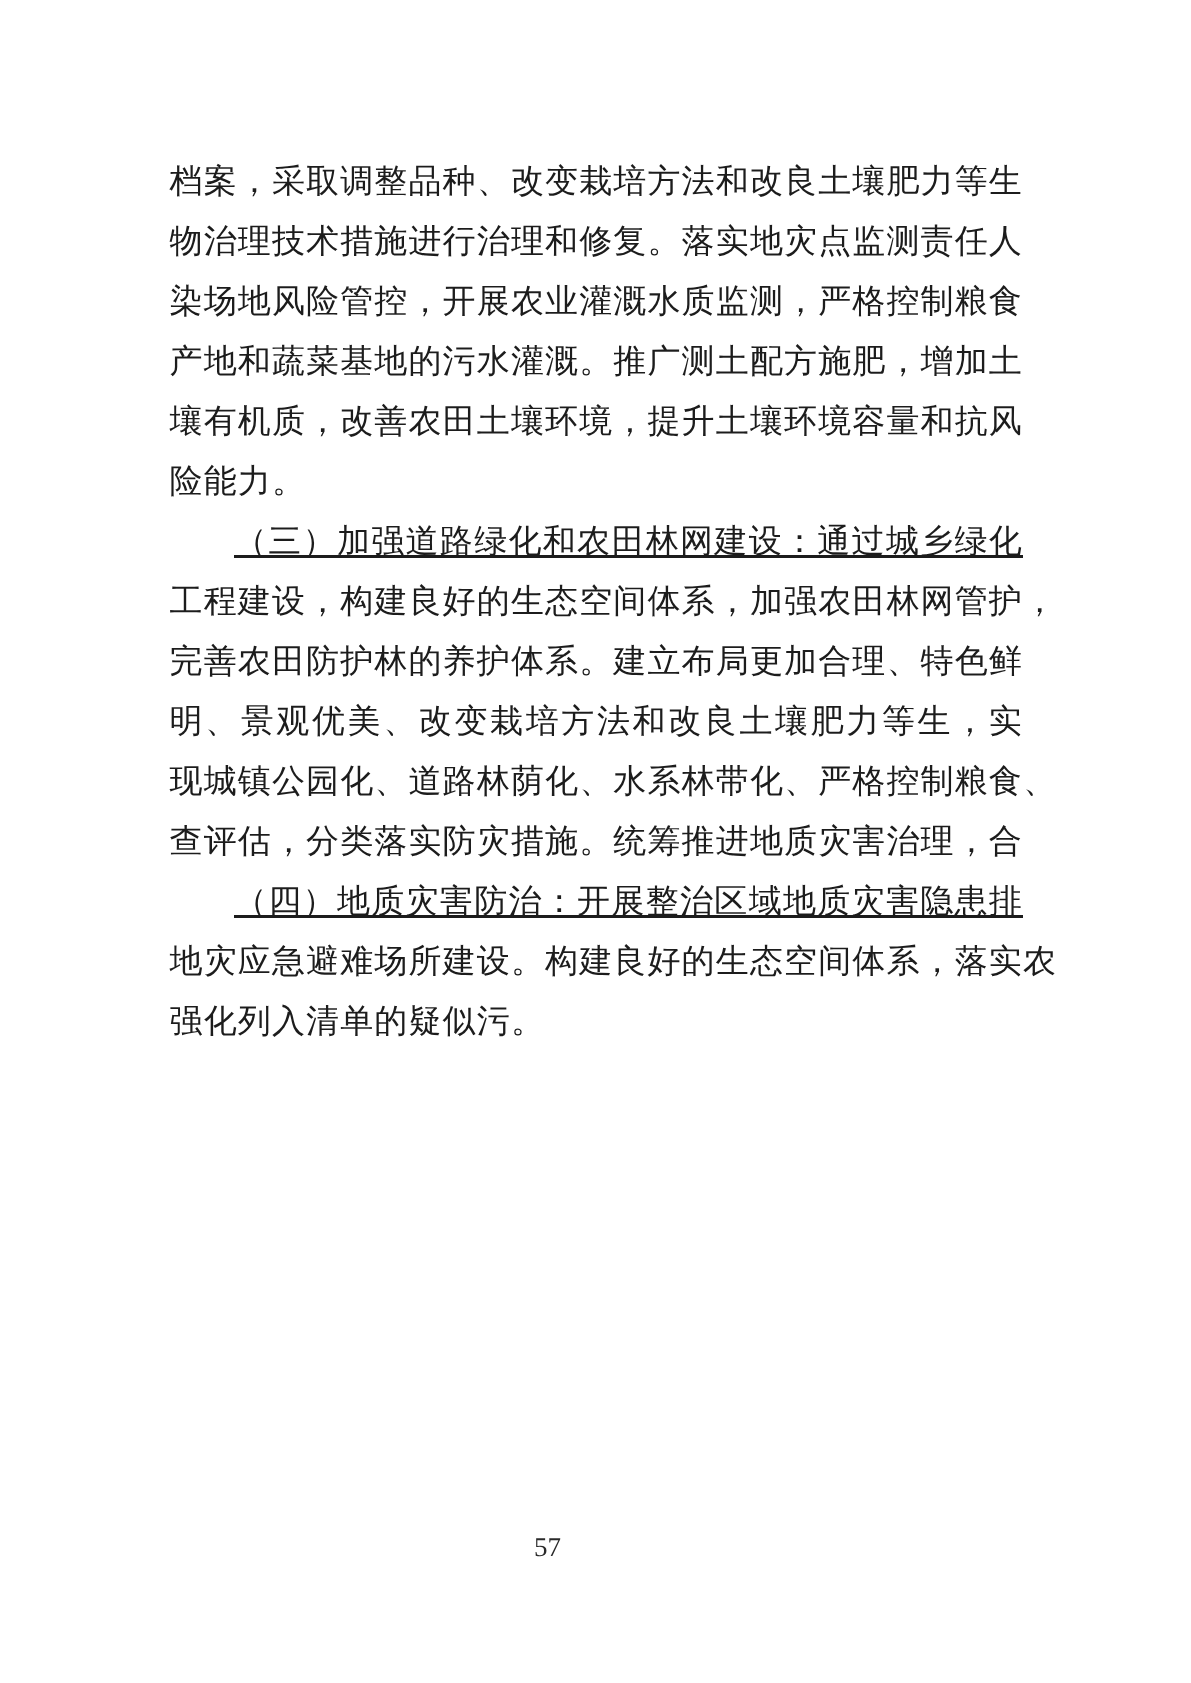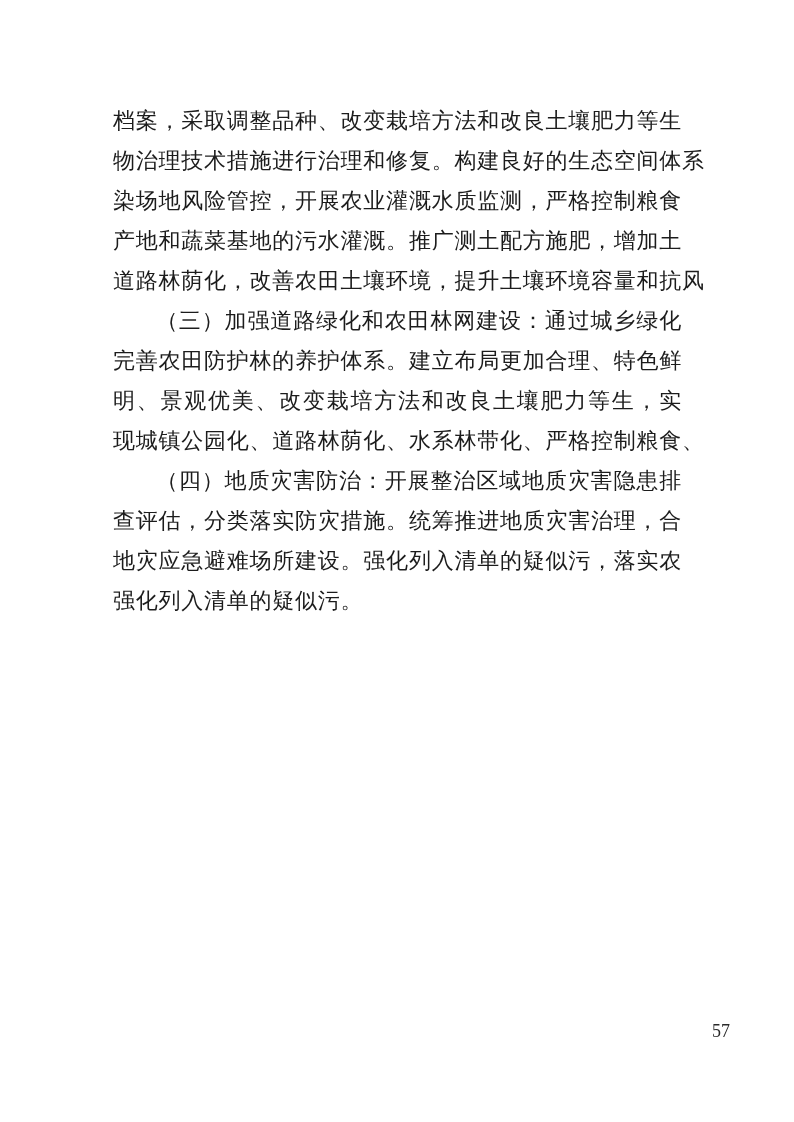--- a/index.html
+++ b/index.html
@@ -31,63 +31,66 @@
     line-height: 40px;
     font-size: 22px;
     letter-spacing: 0.76px;
     white-space: nowrap;
     text-align: justify;
     text-align-last: justify;
     text-justify: inter-character;
   }
   .line.indent {
     padding-left: 43px;
+    text-decoration: underline;
   }
   .line.last {
     text-align: left;
     text-align-last: left;
   }
   .pagenum {
     position: absolute;
     left: 0;
     top: 1021px;
     width: 100%;
-    text-align: right;
+    text-align: center;
     font-size: 18px;
     line-height: 20px;
     color: #2a2a2a;
     font-family: "Liberation Serif", serif;
   }
 </style>
 </head>
 <body>
 
 <div class="page">
 
   <div class="textblock">
 
     <div class="para">
       <div class="line">档案，采取调整品种、改变栽培方法和改良土壤肥力等生</div>
-      <div class="line">物治理技术措施进行治理和修复。构建良好的生态空间体系</div>
+      <div class="line">物治理技术措施进行治理和修复。落实地灾点监测责任人</div>
       <div class="line">染场地风险管控，开展农业灌溉水质监测，严格控制粮食</div>
       <div class="line">产地和蔬菜基地的污水灌溉。推广测土配方施肥，增加土</div>
-      <div class="line">道路林荫化，改善农田土壤环境，提升土壤环境容量和抗风</div>
+      <div class="line">壤有机质，改善农田土壤环境，提升土壤环境容量和抗风</div>
+      <div class="line last">险能力。</div>
     </div>
 
     <div class="para">
       <div class="line indent">（三）加强道路绿化和农田林网建设：通过城乡绿化</div>
+      <div class="line">工程建设，构建良好的生态空间体系，加强农田林网管护，</div>
       <div class="line">完善农田防护林的养护体系。建立布局更加合理、特色鲜</div>
       <div class="line">明、景观优美、改变栽培方法和改良土壤肥力等生，实</div>
       <div class="line">现城镇公园化、道路林荫化、水系林带化、严格控制粮食、</div>
     </div>
 
     <div class="para">
+      <div class="line">查评估，分类落实防灾措施。统筹推进地质灾害治理，合</div>
       <div class="line indent">（四）地质灾害防治：开展整治区域地质灾害隐患排</div>
-      <div class="line">查评估，分类落实防灾措施。统筹推进地质灾害治理，合</div>
-      <div class="line">地灾应急避难场所建设。强化列入清单的疑似污，落实农</div>
+      <div class="line">地灾应急避难场所建设。构建良好的生态空间体系，落实农</div>
       <div class="line last">强化列入清单的疑似污。</div>
     </div>
 
   </div>
 
   <div class="pagenum">57</div>
 
 </div>
 
 </body></html>

